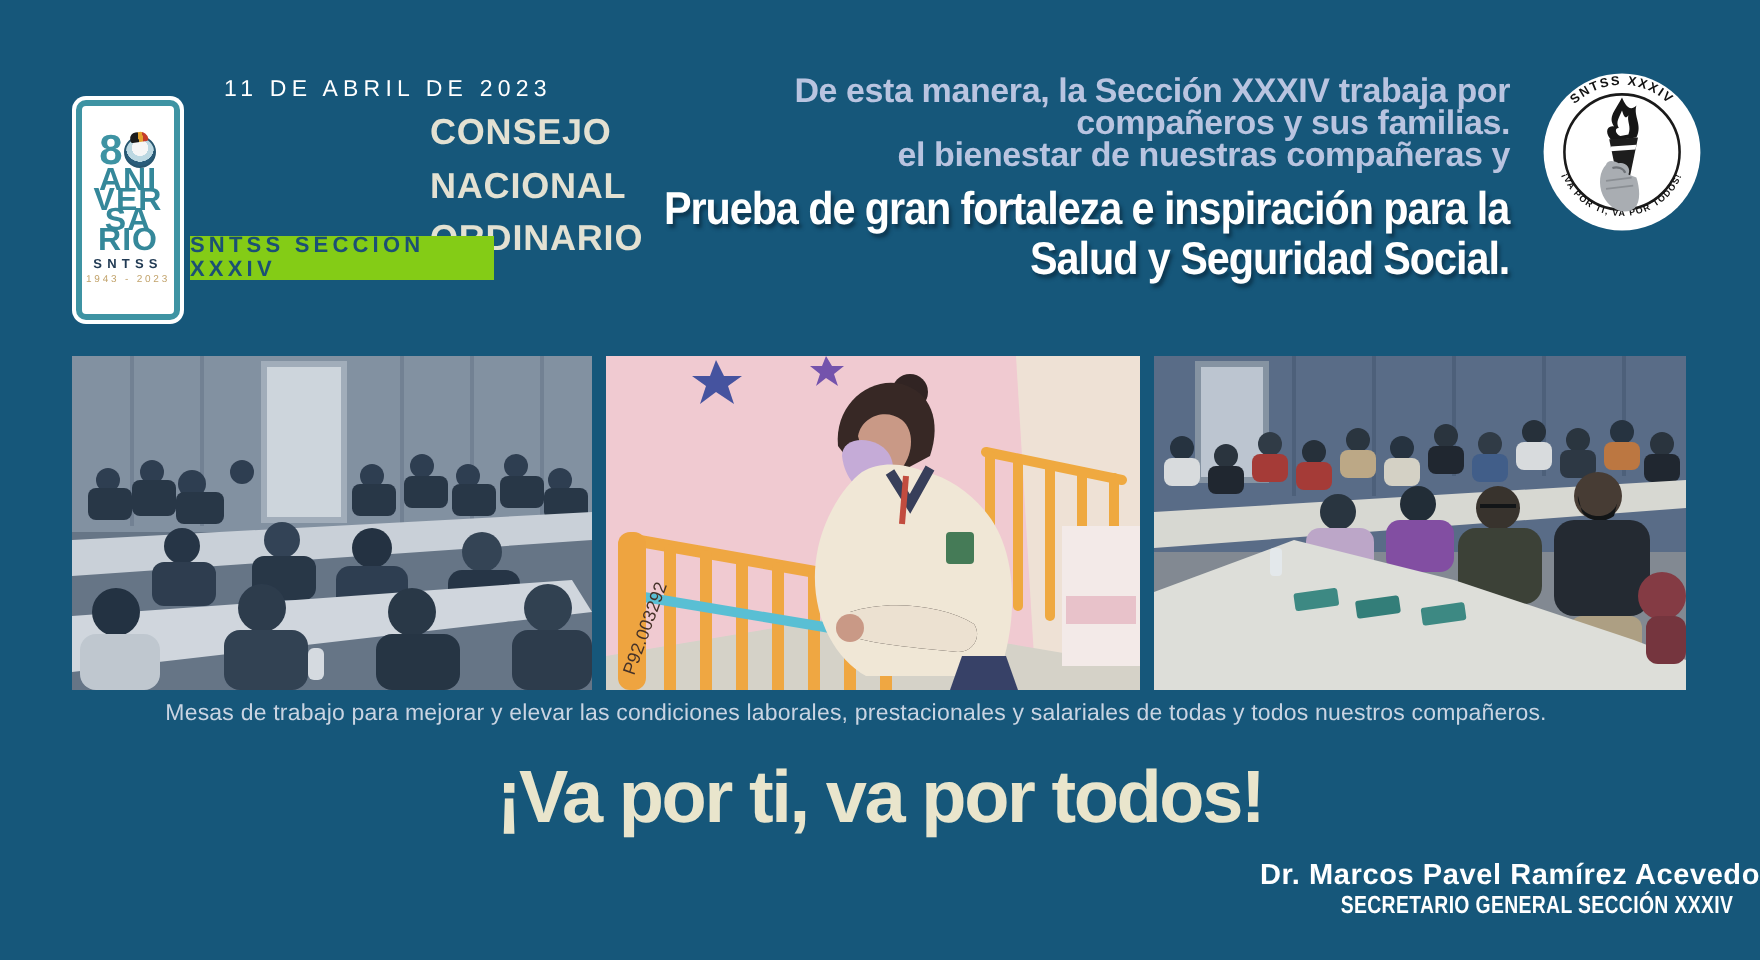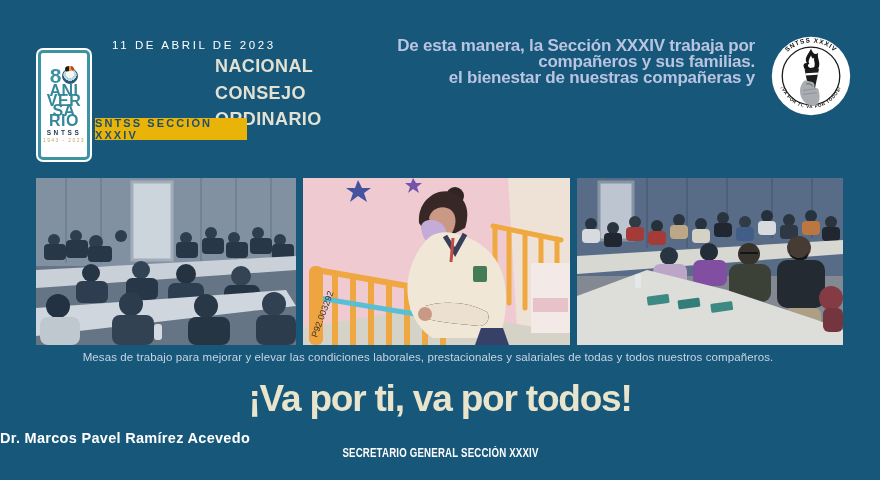--- a/index.html
+++ b/index.html
@@ -21,21 +21,21 @@
       border-radius:3px 4px 1px 1px;transform:rotate(-8deg);}
   .anniv .word{color:#35889A;font-size:16px;font-weight:700;line-height:10px;letter-spacing:.5px;}
   .anniv .org{color:#223B54;font-size:6.5px;font-weight:700;letter-spacing:2.6px;margin-top:3px;}
   .anniv .years{color:#C2A36B;font-size:5px;letter-spacing:1.4px;margin-top:1px;}
 
   
   .date{position:absolute;left:112px;top:39px;color:#fff;font-size:11.5px;font-weight:400;letter-spacing:2.6px;}
   .roman{position:absolute;left:93px;top:51px;}
   .council{position:absolute;left:215px;top:53px;color:#E3E1D2;font-size:18px;font-weight:600;
            line-height:26.6px;letter-spacing:.4px;}
-  .badge{position:absolute;left:95px;top:118px;width:152px;height:22px;background:#eab308;
+  .badge{position:absolute;left:95px;top:118px;width:152px;height:22px;background:#84cc16;
          color:#1B5074;font-size:11px;font-weight:700;letter-spacing:2.1px;
          display:flex;align-items:center;justify-content:center;}
 
   
   .intro{position:absolute;right:125px;top:38px;text-align:right;color:#B9C4E0;
          font-size:17px;font-weight:600;line-height:15.8px;letter-spacing:-.2px;}
   .headline{position:absolute;right:125px;top:92px;text-align:right;color:#fff;
             font-size:23px;font-weight:800;line-height:25px;letter-spacing:-.6px;
             text-shadow:1.5px 2px 2px rgba(8,38,58,.65);}
   .headline .hl-line{transform:scaleX(.9);transform-origin:100% 50%;}
@@ -48,23 +48,23 @@
   .photo svg{display:block;width:100%;height:100%;}
   #p1{left:36px;width:260px;}
   #p2{left:303px;width:267px;}
   #p3{left:577px;width:266px;}
 
   
   .caption{position:absolute;left:0;top:351px;width:856px;text-align:center;
            color:#C9D4E2;font-size:11.5px;letter-spacing:.1px;}
   .slogan{position:absolute;left:0;top:378px;width:880px;text-align:center;color:#E9E5CC;
           font-size:37px;font-weight:800;letter-spacing:-1.2px;}
-  .name{position:absolute;left:0;top:430px;width:880px;text-align:left;color:#fff;
+  .name{position:absolute;left:0;top:430px;width:880px;text-align:right;color:#fff;
         font-size:14.5px;font-weight:700;letter-spacing:.3px;}
-  .role{position:absolute;left:0;top:447px;width:880px;text-align:center;color:#fff;
+  .role{position:absolute;left:0;top:447px;width:880px;text-align:right;color:#fff;
         font-size:11px;font-weight:700;letter-spacing:.2px;}
   .role span{display:inline-block;transform:scale(.88,1.12);transform-origin:center;}
 </style>
 </head>
 <body>
 
 <div class="stage">
 
   <div class="anniv">
     <div class="num">
@@ -76,31 +76,35 @@
     <div class="word">SA</div>
     <div class="word">RIO</div>
     <div class="org">SNTSS</div>
     <div class="years">1943 - 2023</div>
   </div>
 
   <div class="date">11 DE ABRIL DE 2023</div>
 
 
   <div class="council">
+    <div>CONSEJO</div>
     <div>NACIONAL</div>
-    <div>CONSEJO</div>
     <div>ORDINARIO</div>
   </div>
 
   <div class="badge">SNTSS SECCIÓN XXXIV</div>
 
   <div class="intro">
     <div>De esta manera, la Sección XXXIV trabaja por</div>
     <div>compañeros y sus familias.</div>
     <div>el bienestar de nuestras compañeras y</div>
+  </div>
+  <div class="headline">
+    <div class="hl-line">Prueba de gran fortaleza e inspiración para la</div>
+    <div class="hl-line">Salud y Seguridad Social.</div>
   </div>
 
   <div class="seal">
     <svg viewBox="0 0 100 100">
       <defs>
         <path id="arcTop" d="M 8,50 A 42,42 0 0 1 92,50" fill="none"></path>
         <path id="arcBot" d="M 10,50 A 40,40 0 0 0 90,50" fill="none"></path>
       </defs>
       <circle cx="50" cy="50" r="49" fill="#ffffff"></circle>
       <circle cx="50" cy="50" r="36" fill="none" stroke="#1a1a1a" stroke-width="1.6"></circle>

